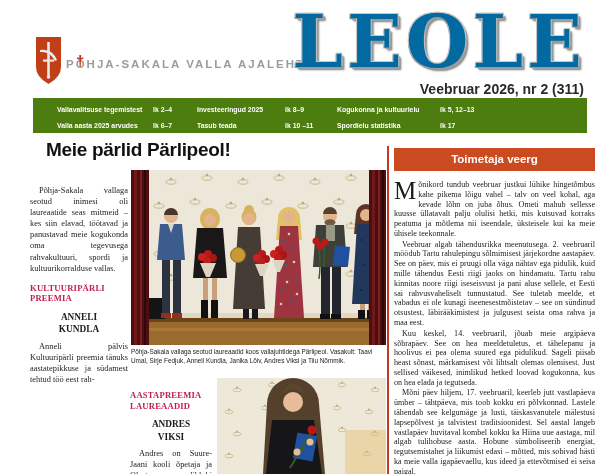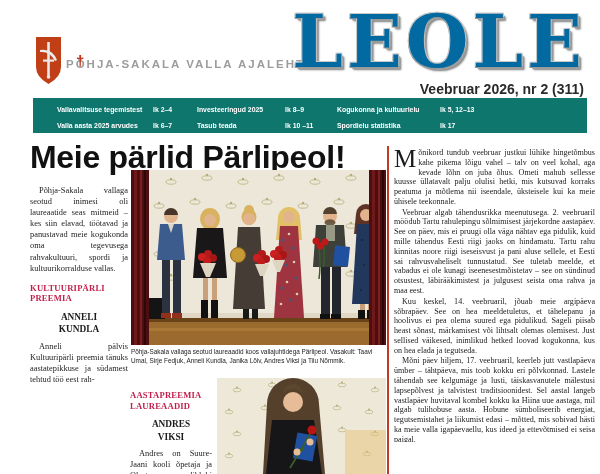--- a/index.html
+++ b/index.html
@@ -11,28 +11,28 @@
   .subtitle{position:absolute;left:66px;top:58px;font-size:11.5px;font-weight:bold;
             letter-spacing:2px;color:#9c9c9c;white-space:nowrap;}
   .dagger{position:absolute;left:76px;top:52px;font-size:15px;font-weight:bold;color:#c42e12;}
   .logo{position:absolute;right:14px;top:6px;font-family:"DejaVu Serif",serif;font-weight:bold;
         font-size:72px;line-height:1;letter-spacing:4px;color:#0369a1;
         text-shadow:-1px -1px 0 #c9c9c9,1px -1px 0 #c0c0c0,-1px 1px 0 #9a9a9a,
                     2px 2px 0 #9d9d9d,3px 3px 2px #7d7d7d;}
   .issue{position:absolute;right:16px;top:81px;font-size:14px;font-weight:bold;color:#2a2a2a;}
 
   
-  .navbar{position:absolute;left:33px;top:98px;width:554px;height:35px;background:#0f766e;
+  .navbar{position:absolute;left:33px;top:98px;width:554px;height:35px;background:#4d7c0f;
           display:grid;grid-template-columns:96px 44px 88px 52px 103px 1fr;
           padding:7px 0 0 24px;box-sizing:border-box;row-gap:4px;
           color:#ffffff;font-size:8px;font-weight:bold;}
   .navbar span{white-space:nowrap;transform:scaleX(0.86);transform-origin:left center;display:block;}
 
   
-  .headline{position:absolute;left:30px;top:139px;font-size:32px;font-weight:bold;color:#111;
+  .headline{position:absolute;left:46px;top:139px;font-size:19px;font-weight:bold;color:#111;
             letter-spacing:-0.3px;}
   .vdivider{position:absolute;left:387px;top:146px;width:2px;height:328px;background:#c23b26;}
 
   .serifcol{font-family:"Liberation Serif",serif;font-size:8.4px;line-height:1.32;
             text-align:justify;color:#1c1c1c;}
   .left-col{position:absolute;left:30px;top:177px;width:98px;height:297px;overflow:hidden;}
   .lead{font-weight:bold;margin:0;}
   .p2{margin:8px 0 0;text-indent:9px;}
   .sec-heading{margin:9px 0 0;color:#c11f4c;font-weight:bold;font-size:8.6px;line-height:1.25;
                text-align:left;letter-spacing:0.2px;}
@@ -282,20 +282,21 @@
         <circle cx="95" cy="52" r="4.5" fill="#bb1616"></circle>
         <path d="M93 56 q-10 18 -20 34" stroke="#3c5c2c" stroke-width="1.8" fill="none"></path>
         <ellipse cx="84" cy="72" rx="4" ry="1.8" fill="#3c5c2c" transform="rotate(-40 84 72)"></ellipse>
         <circle cx="80" cy="74" r="3.5" fill="#e6bd98"></circle>
         <circle cx="93" cy="64" r="3.5" fill="#e6bd98"></circle>
       </g>
     </svg>
   </div>
 
   <div class="ed-col">
+    <div class="ed-box">Toimetaja veerg</div>
     <div class="ed-text">
       <p>Mõnikord tundub veebruar justkui lühike hingetõmbus kahe pikema lõigu vahel – talv on veel kohal, aga kevade lõhn on juba õhus. Ometi mahub sellesse kuusse üllatavalt palju olulisi hetki, mis kutsuvad korraks peatuma ja mõtlema nii iseendale, üksteisele kui ka meie ühisele teekonnale.</p>
       <p>Veebruar algab tähendusrikka meenutusega. 2. veebruaril möödub Tartu rahulepingu sõlmimisest järjekordne aastapäev. See on päev, mis ei pruugi olla väga nähtav ega pidulik, kuid mille tähendus Eesti riigi jaoks on hindamatu. Tartu rahu kinnitas noore riigi iseseisvust ja pani aluse sellele, et Eesti sai rahvusvaheliselt tunnustatud. See tuletab meelde, et vabadus ei ole kunagi iseenesestmõistetav – see on sündinud otsustest, läbirääkimistest ja julgusest seista oma rahva ja maa eest.</p>
       <p>Kuu keskel, 14. veebruaril, jõuab meie argipäeva sõbrapäev. See on hea meeldetuletus, et tähelepanu ja hoolivus ei pea olema suured ega pidulikud. Sageli piisab heast sõnast, märkamisest või lihtsalt olemas olemisest. Just sellised väikesed, inimlikud hetked loovad kogukonna, kus on hea elada ja tegutseda.</p>
       <p>Mõni päev hiljem, 17. veebruaril, keerleb jutt vastlapäeva ümber – tähtpäeva, mis toob kokku eri põlvkonnad. Lastele tähendab see kelgumäge ja lusti, täiskasvanutele mälestusi lapsepõlvest ja talvistest traditsioonidest. Sel aastal langeb vastlapäev huvitaval kombel kokku ka Hiina uue aastaga, mil algab tulihobuse aasta. Hobune sümboliseerib energiat, tegutsemistahet ja liikumist edasi – mõtted, mis sobivad hästi ka meie valla igapäevaellu, kus ideed ja ettevõtmised ei seisa paigal.</p>
     </div>
   </div>
 
 </div>
 

